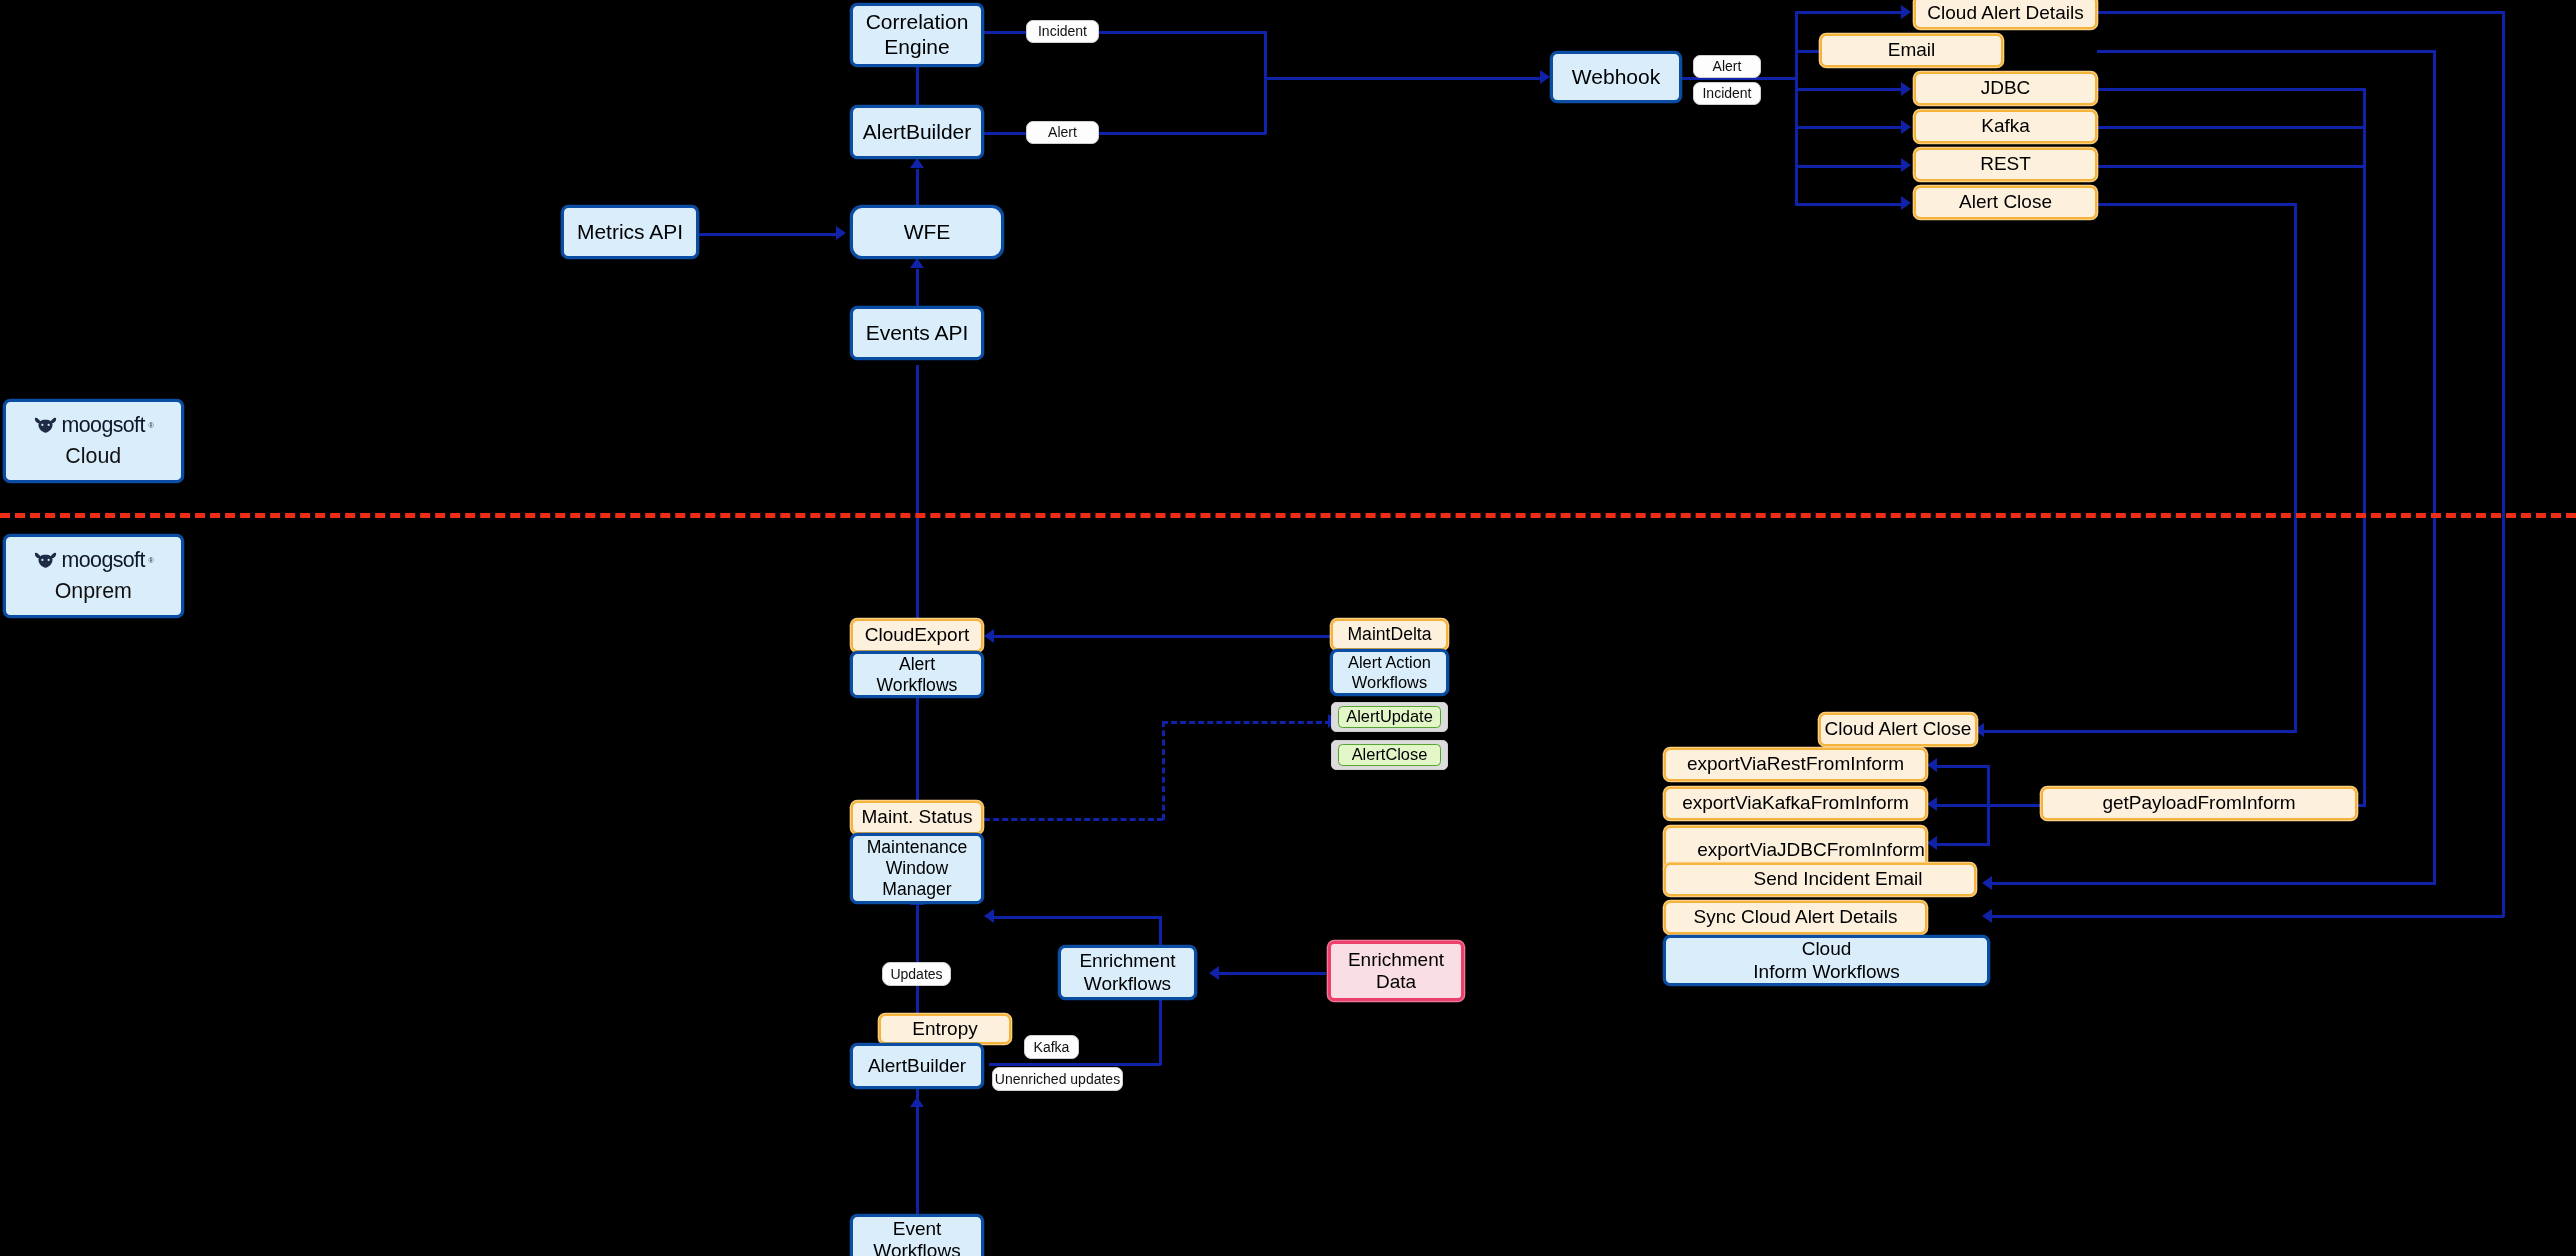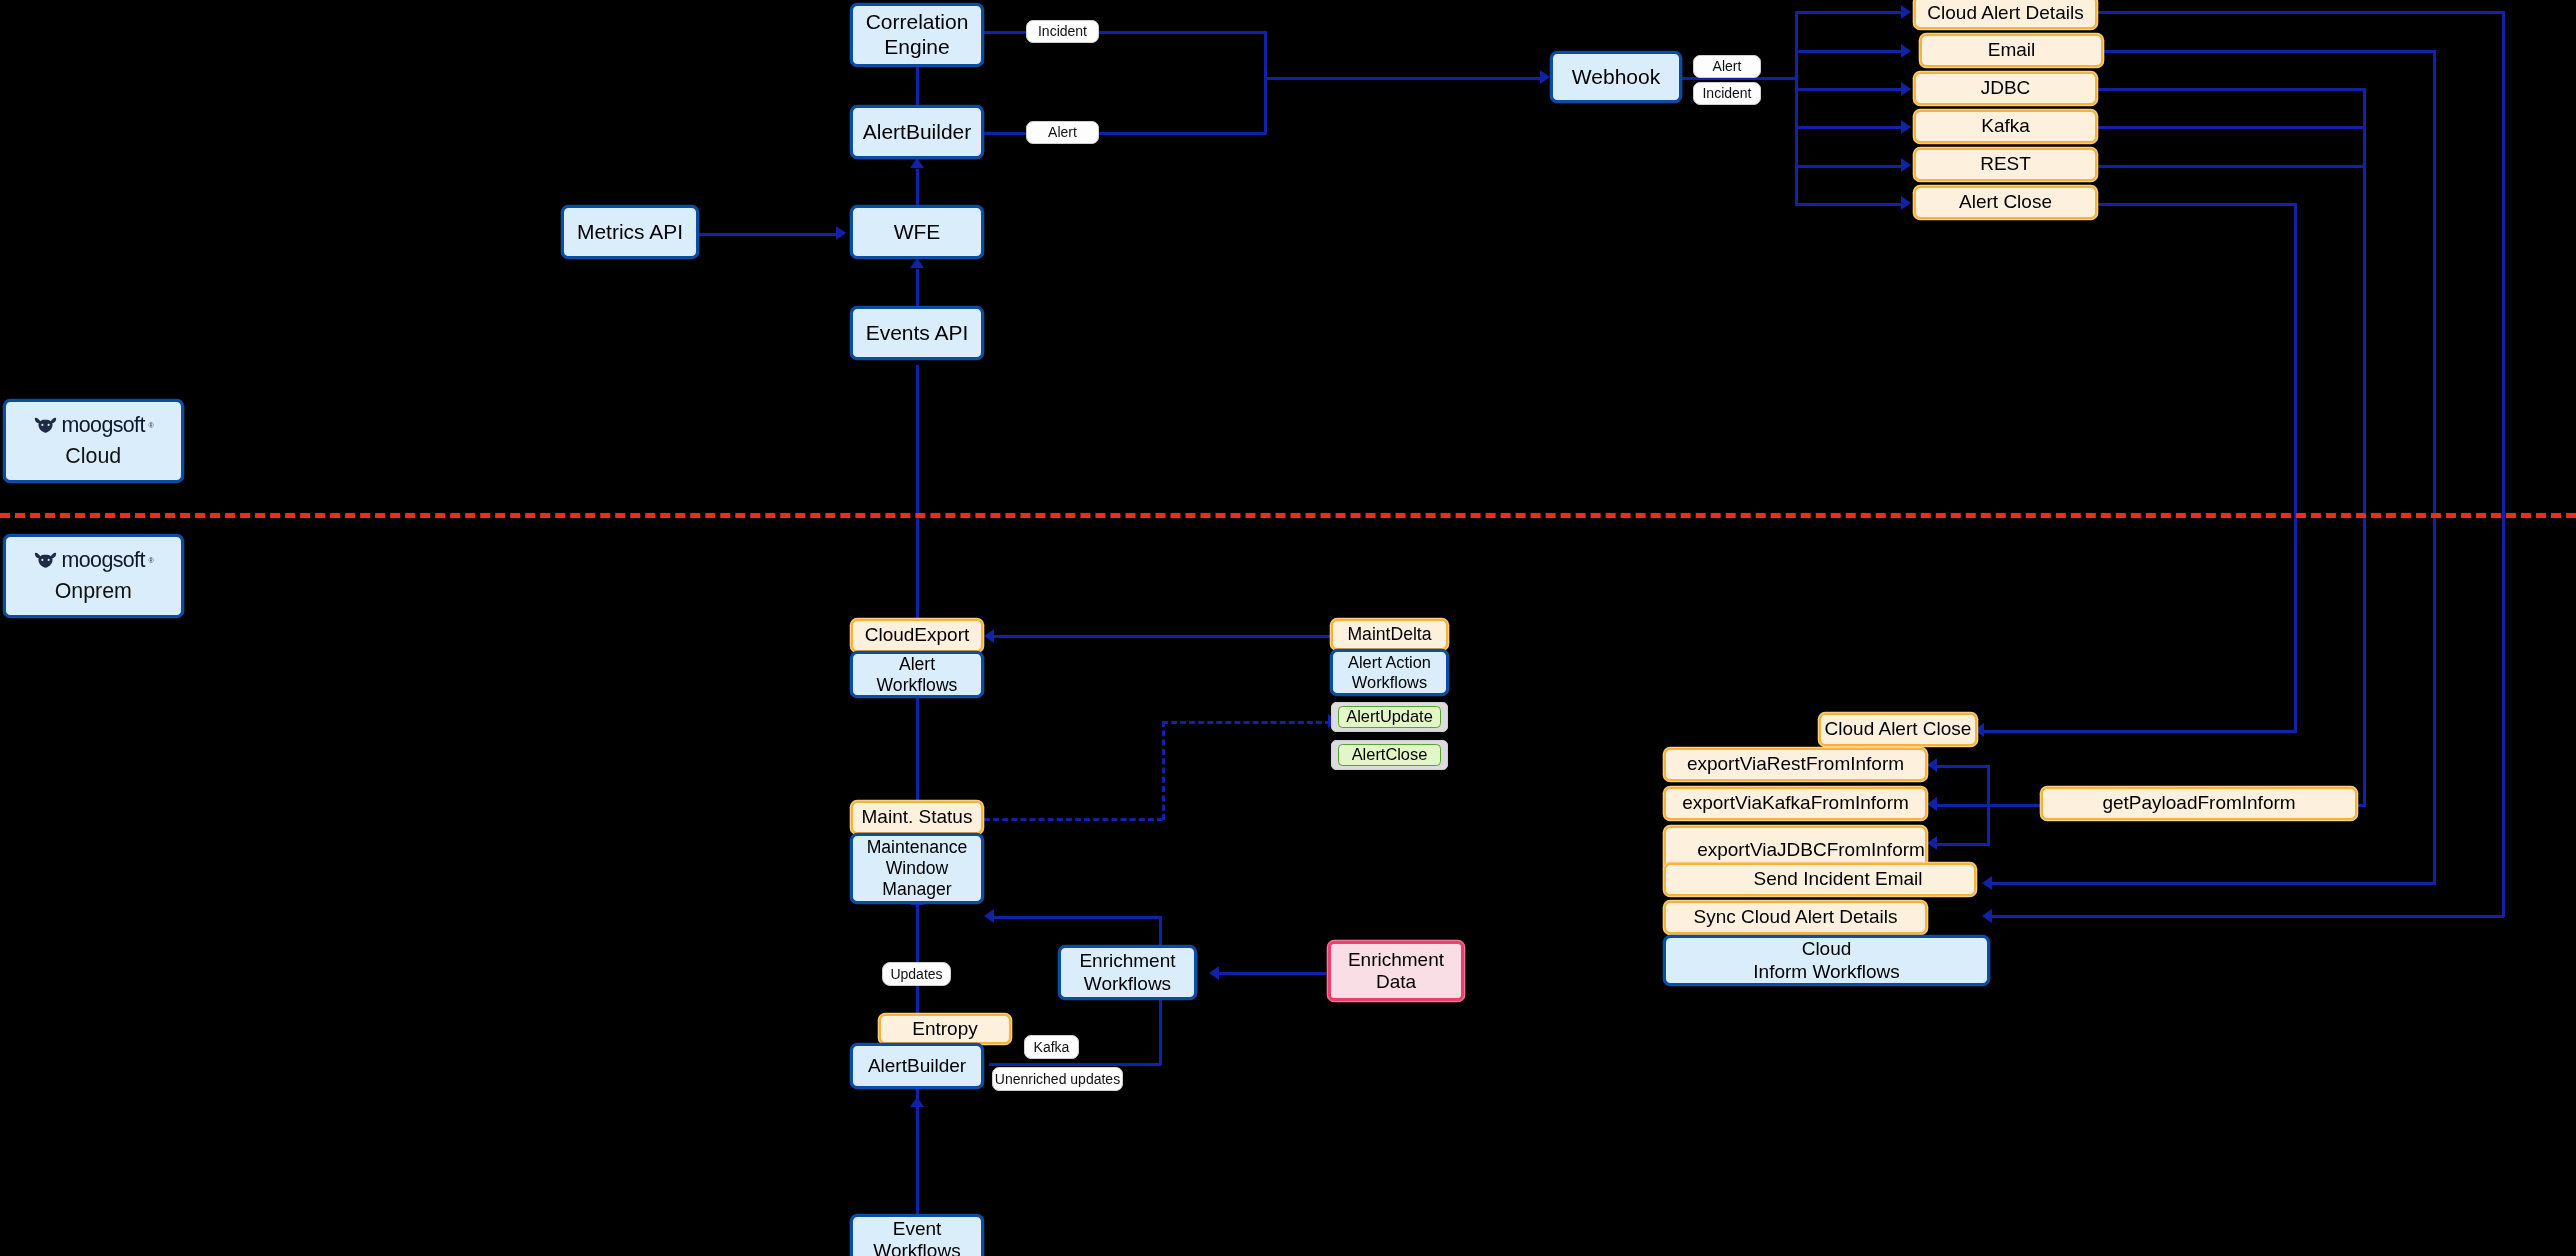--- a/index.html
+++ b/index.html
@@ -234,30 +234,30 @@
       <span class="logo-reg">®</span>
     </div>
     <div class="logo-sub">Onprem</div>
   </div>
 
   <div class="node n-blue" style="left:851px;top:3.8px;width:132px;height:62px;font-size:21px;">Correlation
 Engine</div>
 
   <div class="node n-blue" style="left:851px;top:106px;width:132px;height:52px;font-size:21px;">AlertBuilder</div>
 
-  <div class="node n-blue" style="left:851px;top:206px;width:132px;height:52px;font-size:21px;">WFE</div>
+  <div class="node n-blue" style="left:851px;top:206px;width:152px;height:52px;font-size:21px;border-radius:11px;">WFE</div>
 
   <div class="node n-blue" style="left:562px;top:206px;width:136px;height:52px;font-size:21px;">Metrics API</div>
 
   <div class="node n-blue" style="left:851px;top:307px;width:132px;height:52px;font-size:21px;">Events API</div>
 
   <div class="node n-blue" style="left:1551px;top:52px;width:130px;height:50px;font-size:21px;">Webhook</div>
 
   <div class="node n-orange" style="left:1914px;top:-3.8px;width:183px;height:33px;font-size:19px;">Cloud Alert Details</div>
-  <div class="node n-orange" style="left:1920px;top:34px;width:183px;height:33px;font-size:19px;text-align:right;">Email</div>
+  <div class="node n-orange" style="left:1820px;top:34px;width:183px;height:33px;font-size:19px;text-align:right;">Email</div>
   <div class="node n-orange" style="left:1914px;top:72px;width:183px;height:33px;font-size:19px;">JDBC</div>
   <div class="node n-orange" style="left:1914px;top:110px;width:183px;height:33px;font-size:19px;">Kafka</div>
   <div class="node n-orange" style="left:1914px;top:148px;width:183px;height:33px;font-size:19px;">REST</div>
   <div class="node n-orange" style="left:1914px;top:186px;width:183px;height:33px;font-size:19px;">Alert Close</div>
 
   <div class="node n-orange" style="left:851px;top:619px;width:132px;height:33px;font-size:19px;">CloudExport</div>
   <div class="node n-blue" style="left:851px;top:652px;width:132px;height:45px;font-size:17.6px;">Alert
 Workflows</div>
 
   <div class="node n-orange" style="left:851px;top:801px;width:132px;height:33px;font-size:19px;">Maint. Status</div>

